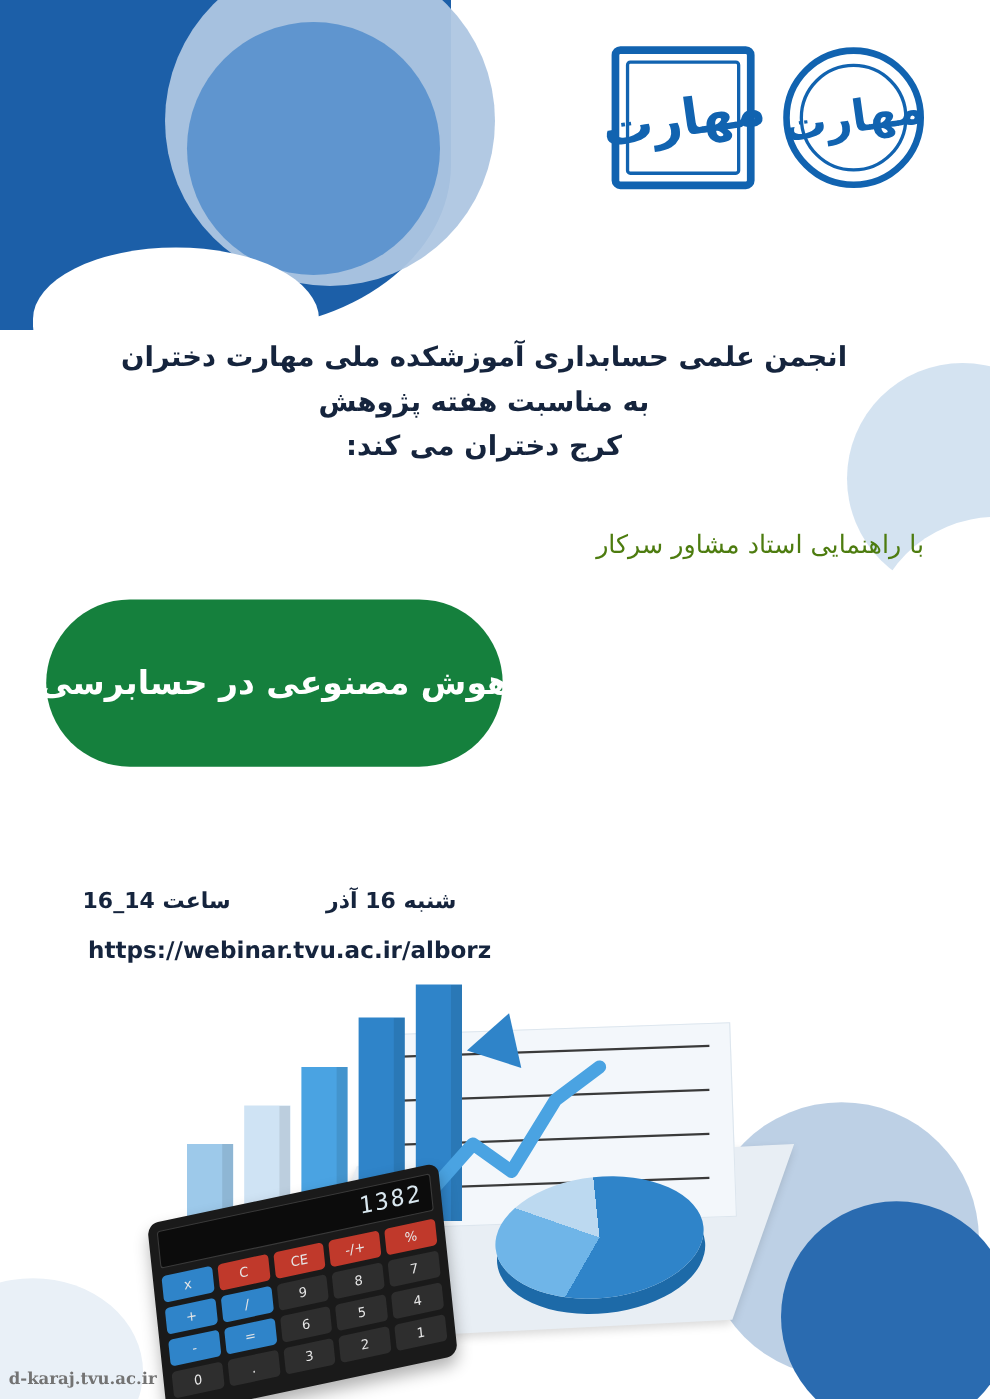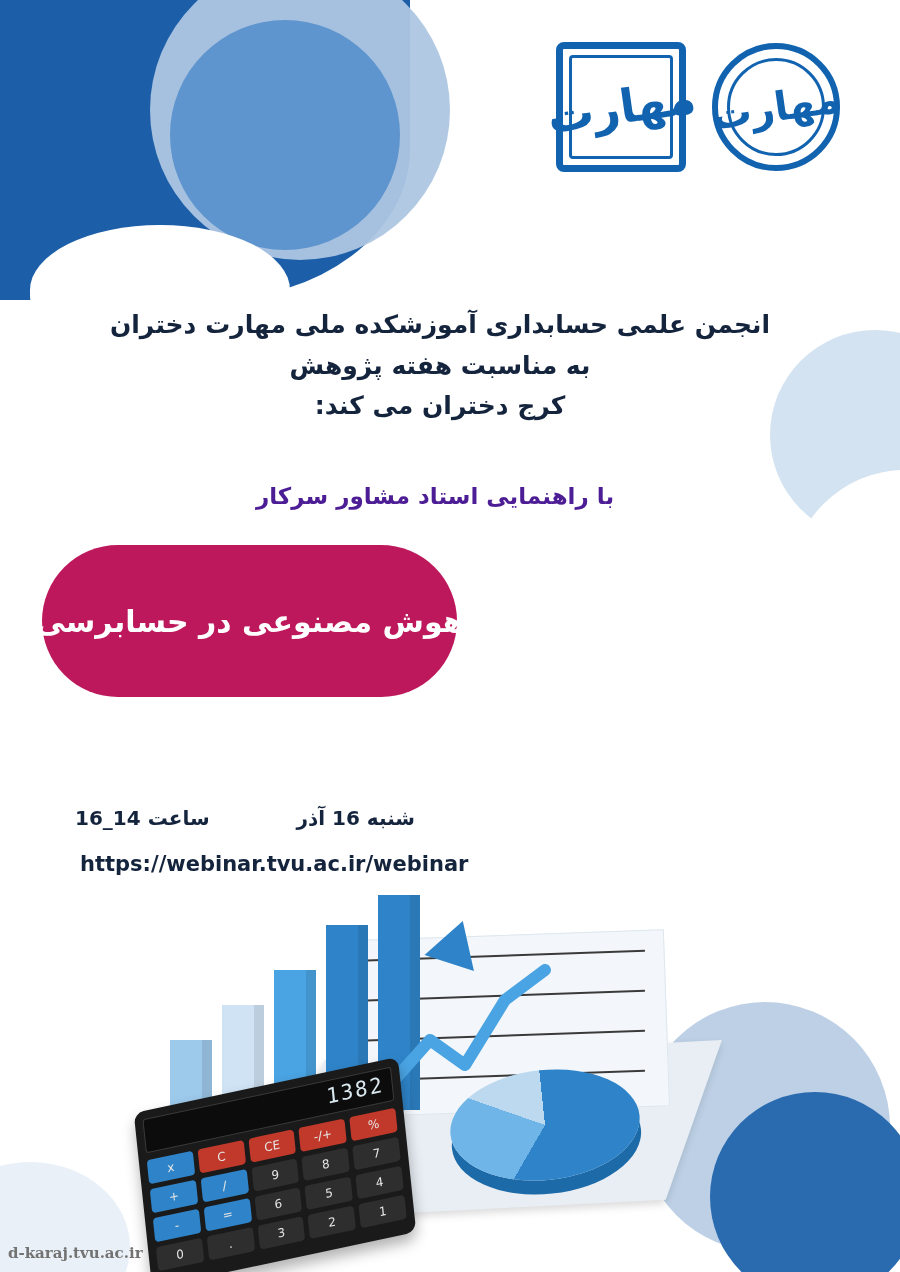--- a/index.html
+++ b/index.html
@@ -169,37 +169,36 @@
     line-height: 1.62;
     direction: rtl;
   }
   .headline div { white-space: nowrap; }
 
   .advisor {
     position: absolute;
     top: 478px;
     right: 60px;
     width: 810px;
-    text-align: center;
-    color: #4c1d95;
-    font-weight: bold;
+    color: #4d7c0f;
+    font-weight: normal;
     font-size: 23px;
     line-height: 1.6;
     direction: rtl;
   }
   .advisor div { white-space: nowrap; }
 
   
   .title-pill {
     position: absolute;
     top: 545px;
     left: 42px;
     width: 415px;
     height: 152px;
-    background: #be185d;
+    background: #15803d;
     border-radius: 78px;
     display: flex;
     align-items: center;
     justify-content: center;
   }
   .title-pill span {
     color: #ffffff;
     font-weight: bold;
     font-size: 30px;
     direction: rtl;
@@ -422,21 +421,21 @@
   <div class="title-pill">
     <span>هوش مصنوعی در حسابرسی</span>
   </div>
 
 
   <div class="schedule">
     <span>شنبه 16 آذر</span>
     <span>ساعت 14_16</span>
   </div>
 
-  <div class="weblink">https://webinar.tvu.ac.ir/webinar</div>
+  <div class="weblink">https://webinar.tvu.ac.ir/alborz</div>
 
   <div class="illustration">
     <div class="illu-sheet"></div>
     <div class="illu-sheet2"></div>
     <div class="grid-line gl1"></div>
     <div class="grid-line gl2"></div>
     <div class="grid-line gl3"></div>
     <div class="grid-line gl4"></div>
 
     <div class="bar b1"></div>

